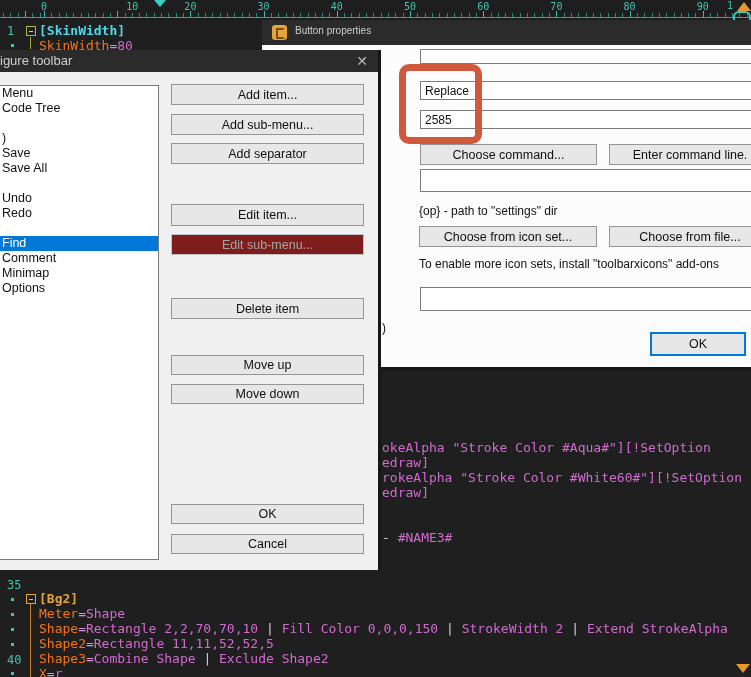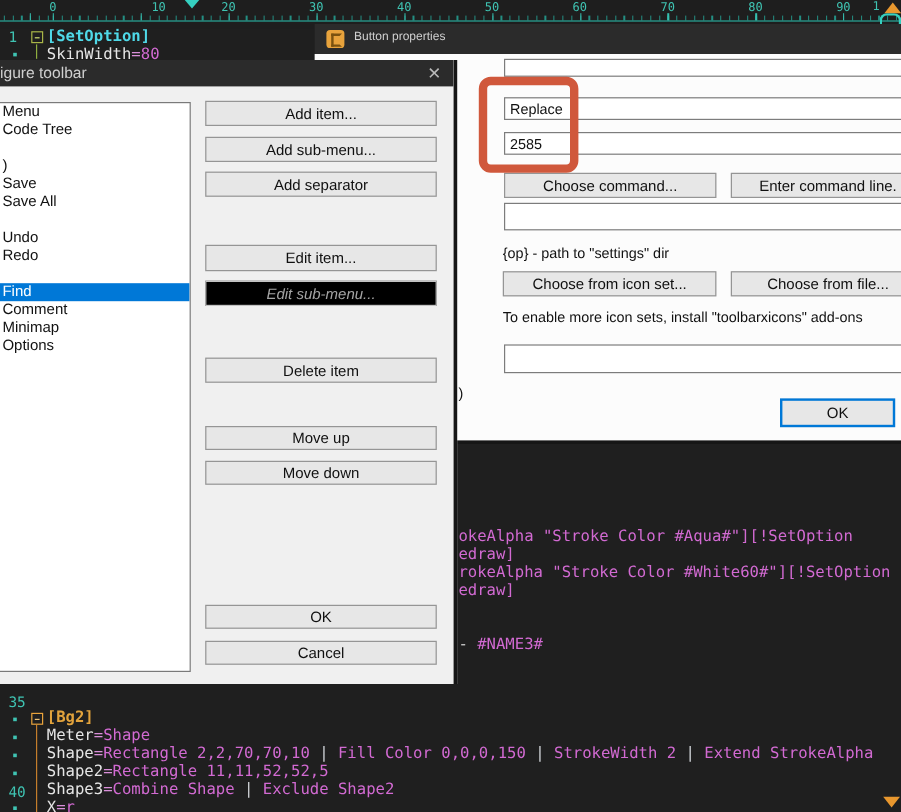--- a/index.html
+++ b/index.html
@@ -16,33 +16,33 @@
   .caret-mark{position:absolute;left:154px;top:0;width:0;height:0;
      border-left:6px solid transparent;border-right:6px solid transparent;border-top:7px solid #35d0c0;}
   .rend{position:absolute;left:727px;top:0;font:10px "DejaVu Sans Mono",monospace;color:#3fc3b2;}
   .tri-up{position:absolute;left:737px;top:2px;width:0;height:0;
      border-left:7px solid transparent;border-right:7px solid transparent;border-bottom:9px solid #e8972e;}
   .teal-cap{position:absolute;left:733px;top:11px;width:14px;height:8px;border:2px solid #35d0c0;border-bottom:none;border-radius:6px 6px 0 0;}
   .tri-down{position:absolute;left:736px;top:664px;width:0;height:0;z-index:4;
      border-left:7px solid transparent;border-right:7px solid transparent;border-top:9px solid #e8972e;}
   .cl{position:absolute;height:15px;white-space:pre;font:13px "DejaVu Sans Mono",monospace;line-height:14px;}
   .sec{color:#4fd9e8;font-weight:bold}.seco{color:#e2a33c;font-weight:bold}
-  .key{color:#e5e5e5}.val{color:#d26ad2}.eq{color:#d98fd9}.pipe{color:#cdd0d4}.plain{color:#cfcfcf}
+  .key{color:#f97316}.val{color:#d26ad2}.eq{color:#d98fd9}.pipe{color:#cdd0d4}.plain{color:#cfcfcf}
   .lnum{position:absolute;left:7px;font:12px "DejaVu Sans Mono",monospace;color:#3fc3b2;}
   .ldot{position:absolute;left:11px;width:3px;height:3px;background:#3fc3b2;}
   .foldbox{position:absolute;left:26px;width:10px;height:10px;box-sizing:border-box;background:#1f1f1f;z-index:1;}
   .foldbox .minus{position:absolute;left:2px;top:4px;width:4px;height:1px;}
   .fb-green{border:1px solid #a9b648;} .fb-green .minus{background:#cfe070;}
   .fb-orange{border:1px solid #e8a33c;} .fb-orange .minus{background:#ecc27a;}
   .vguide{position:absolute;width:1px;}
   
   .wbtn{position:absolute;box-sizing:border-box;background:#e7e7e7;border:1px solid #959595;
         font-family:"Liberation Sans",sans-serif;font-size:12.5px;color:#101010;
         display:flex;align-items:center;justify-content:center;padding:0;}
-  .wbtn.dis{color:#a5a5a5;border-color:#c3c3c3;background:#000000;font-style:italic;}
+  .wbtn.dis{color:#a5a5a5;border-color:#c3c3c3;background:#7f1d1d;}
   .tf{position:absolute;box-sizing:border-box;background:#fff;border:1px solid #7c7c7c;
       font-family:"Liberation Sans",sans-serif;font-size:12px;color:#111;padding:0 4px;}
   .dlg-hint{position:absolute;font-size:12px;color:#111;white-space:pre;}
   
   #bp{position:absolute;left:262px;top:20px;width:489px;height:350px;z-index:10;overflow:hidden;}
   #bp .tbar{position:absolute;left:0;top:0;right:0;height:25px;background:#2b2b2b;}
   #bp .ttext{position:absolute;left:33px;top:5px;font-size:10px;color:#cfcfcf;}
   #bp .ticon{position:absolute;left:10px;top:5px;width:15px;height:15px;background:#e8a33c;border-radius:3px;}
   #bp .ticon i{position:absolute;left:4px;top:3px;width:5px;height:7px;border:2px solid #7a5210;border-right-color:transparent;display:block;}
   #bp .body{position:absolute;left:0;top:25px;right:0;bottom:0;background:#fcfcfc;border-bottom:3px solid #161616;box-sizing:border-box;}
@@ -85,21 +85,21 @@
     <div class="rend">1</div>
     <div class="tri-up"></div>
     <div class="teal-cap"></div>
   </div>
 
   <div class="lnum" style="top:24px">1</div>
   <div class="foldbox fb-green" style="top:26px">
       <i class="minus"></i>
     </div>
   <div class="vguide" style="left:30px;top:37px;height:12px;background:#8fae3f"></div>
-  <div class="cl" style="left:39px;top:24px"><span class="sec">[SetOption]</span></div>
+  <div class="cl" style="left:39px;top:24px"><span class="sec">[SkinWidth]</span></div>
   <div class="ldot" style="top:44px"></div>
   <div class="cl" style="left:39px;top:39px"><span class="key">SkinWidth</span><span class="eq">=</span><span class="val">80</span></div>
 
   <div class="cl" style="left:382px;top:441px"><span class="val">okeAlpha "Stroke Color #Aqua#"][!SetOption</span></div>
   <div class="cl" style="left:382px;top:456px"><span class="val">edraw]</span></div>
   <div class="cl" style="left:382px;top:471px"><span class="val">rokeAlpha "Stroke Color #White60#"][!SetOption</span></div>
   <div class="cl" style="left:382px;top:486px"><span class="val">edraw]</span></div>
   <div class="cl" style="left:382px;top:531px"><span class="plain">- </span><span class="val">#NAME3#</span></div>
 
   <div class="lnum" style="top:578px">35</div>

